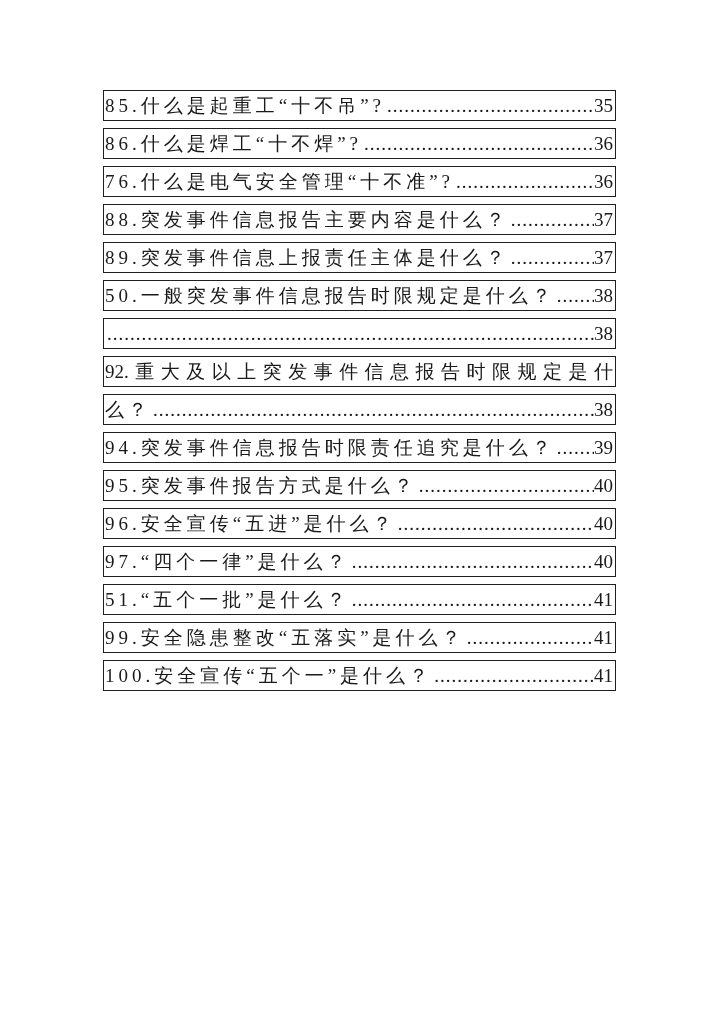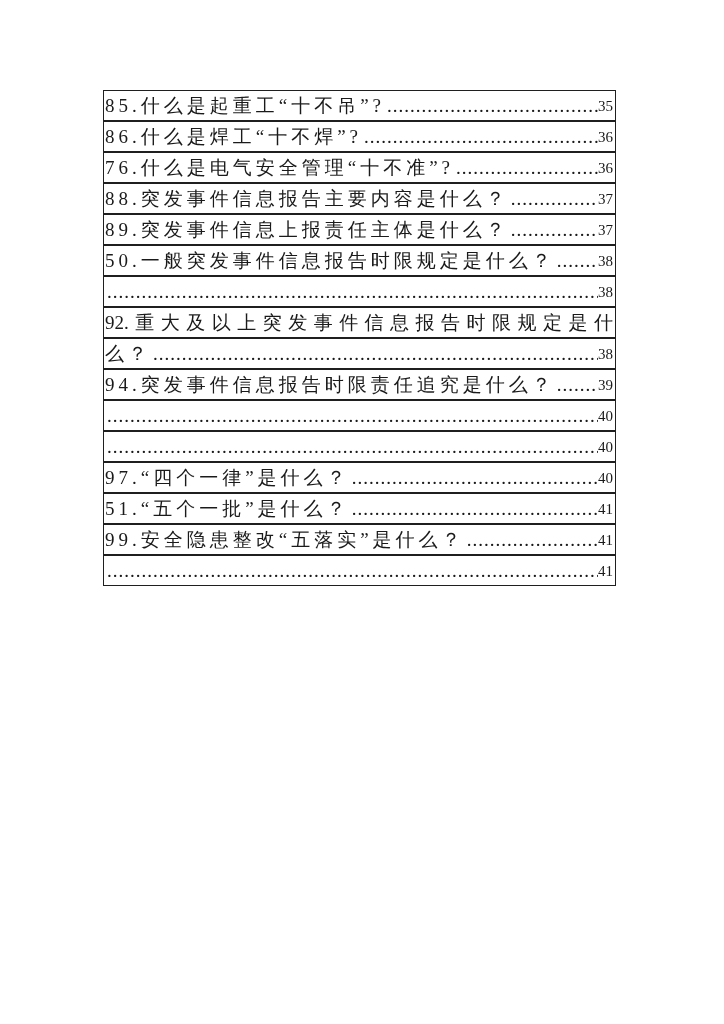--- a/index.html
+++ b/index.html
@@ -20,20 +20,21 @@
     position: absolute;
     left: 103px;
     top: 90px;
     width: 513px;
   }
   .toc-row {
     box-sizing: border-box;
     width: 100%;
     height: 31px;
     border: 1.5px solid #1f1f1f;
+    margin-bottom: 7px;
     display: flex;
     align-items: center;
     padding: 0 2px 0 1px;
     overflow: hidden;
     background: #ffffff;
   }
   .toc-text {
     font-size: 19px;
     line-height: 28px;
     letter-spacing: 4px;
@@ -54,21 +55,21 @@
     min-width: 0;
     overflow: hidden;
     white-space: nowrap;
     font-size: 19px;
     line-height: 28px;
     letter-spacing: 1px;
     padding-left: 2px;
   }
   .page-num {
     flex: 0 0 auto;
-    font-size: 15px;
+    font-size: 19px;
     line-height: 28px;
   }
 </style>
 </head>
 <body>
 
 <div class="doc-page">
   <div class="toc">
       <div class="toc-row">
     <span class="toc-text">85.什么是起重工“十不吊”?</span>
@@ -112,40 +113,43 @@
     <span class="toc-text">么？</span>
     <span class="dots">................................................................................................................................................................</span>
     <span class="page-num">38</span>
   </div>
       <div class="toc-row">
     <span class="toc-text">94.突发事件信息报告时限责任追究是什么？</span>
     <span class="dots">................................................................................................................................................................</span>
     <span class="page-num">39</span>
   </div>
       <div class="toc-row">
+    <span class="toc-text">95.突发事件报告方式是什么？</span>
     <span class="dots">................................................................................................................................................................</span>
     <span class="page-num">40</span>
   </div>
       <div class="toc-row">
+    <span class="toc-text">96.安全宣传“五进”是什么？</span>
     <span class="dots">................................................................................................................................................................</span>
     <span class="page-num">40</span>
   </div>
       <div class="toc-row">
     <span class="toc-text">97.“四个一律”是什么？</span>
     <span class="dots">................................................................................................................................................................</span>
     <span class="page-num">40</span>
   </div>
       <div class="toc-row">
     <span class="toc-text">51.“五个一批”是什么？</span>
     <span class="dots">................................................................................................................................................................</span>
     <span class="page-num">41</span>
   </div>
       <div class="toc-row">
     <span class="toc-text">99.安全隐患整改“五落实”是什么？</span>
     <span class="dots">................................................................................................................................................................</span>
     <span class="page-num">41</span>
   </div>
       <div class="toc-row">
+    <span class="toc-text">100.安全宣传“五个一”是什么？</span>
     <span class="dots">................................................................................................................................................................</span>
     <span class="page-num">41</span>
   </div>
     </div>
 </div>
 
 </body></html>

